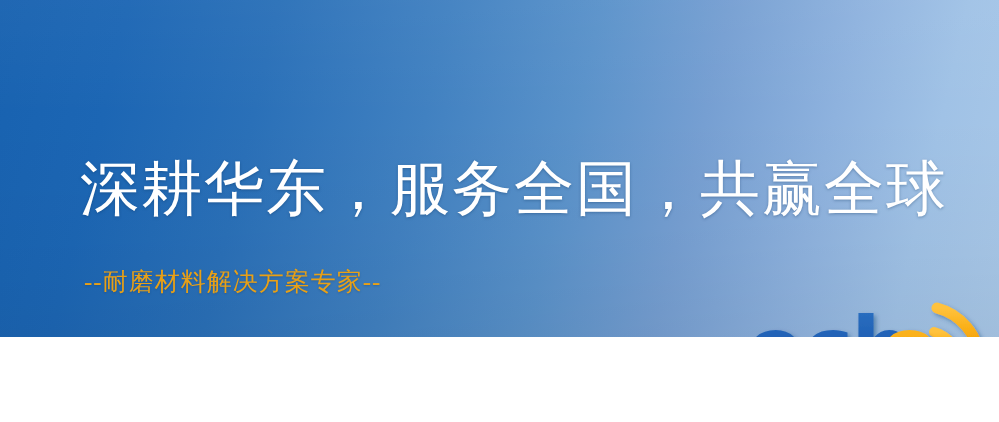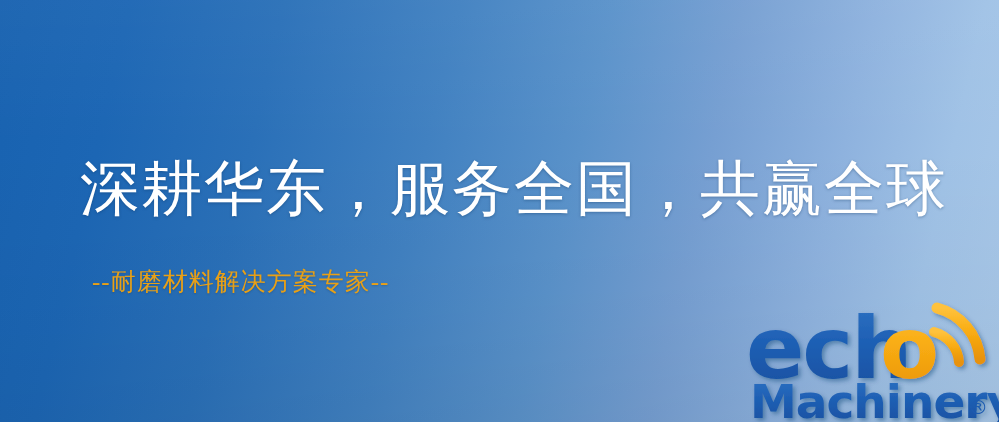--- a/index.html
+++ b/index.html
@@ -7,21 +7,21 @@
     padding: 0;
     background: #ffffff;
   }
   body {
     font-family: "Liberation Sans", sans-serif;
   }
 
   .banner {
     position: relative;
     width: 999px;
-    height: 422px;
+    height: 337px;
     overflow: hidden;
     background:
       linear-gradient(103deg,
         #1862b0 0%,
         #1c66b4 12%,
         #2a70b8 26%,
         #4181c1 42%,
         #5a92ca 56%,
         #769fd2 68%,
         #8eb2de 80%,
@@ -50,21 +50,21 @@
     font-size: 60px;
     line-height: 70px;
     letter-spacing: 2px;
     color: #ffffff;
     white-space: nowrap;
     text-shadow: 0 1px 3px rgba(10,45,90,0.35);
   }
 
   .subtitle {
     position: absolute;
-    left: 92px;
+    left: 84px;
     top: 266px;
     font-family: "Liberation Serif", "DejaVu Serif", serif;
     font-size: 25px;
     line-height: 32px;
     letter-spacing: 1px;
     color: #e8a016;
     white-space: nowrap;
     text-shadow: 0 1px 2px rgba(20,55,100,0.30);
   }
 

